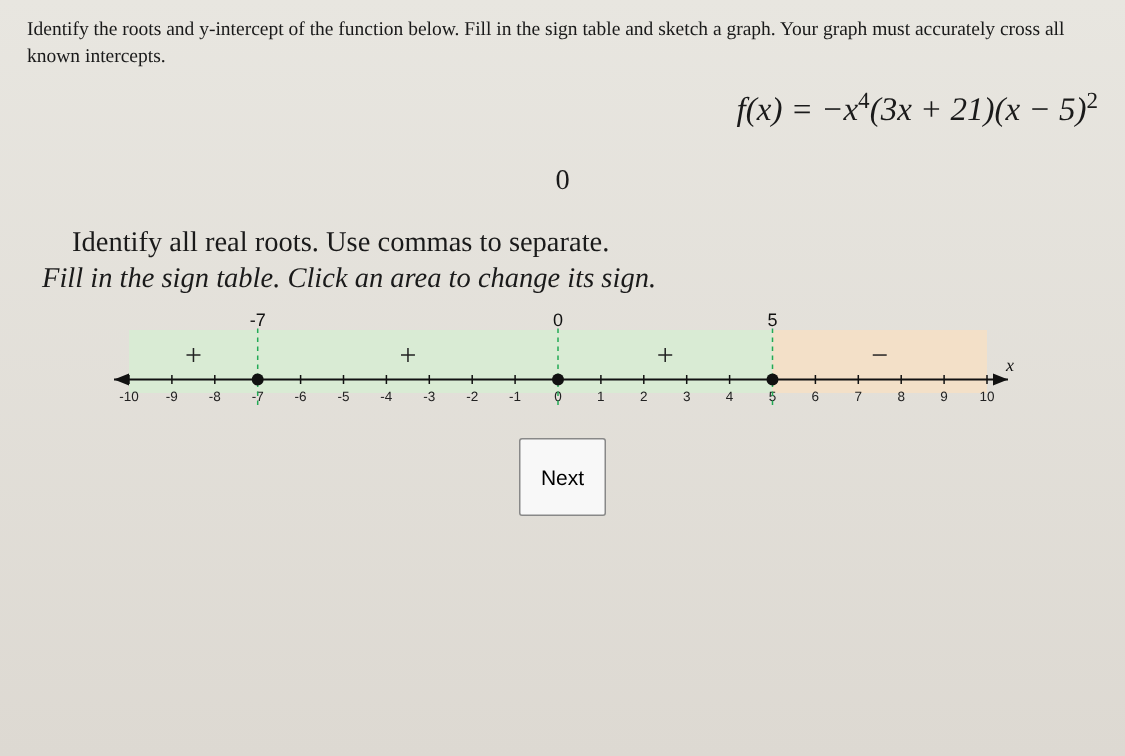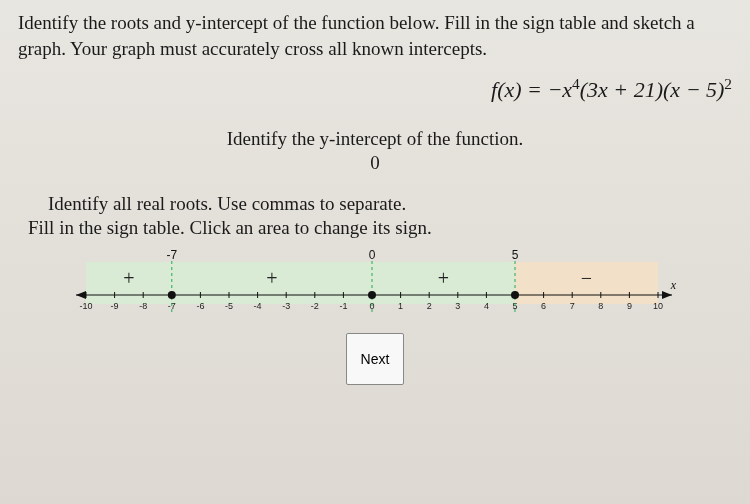--- a/index.html
+++ b/index.html
@@ -10,21 +10,21 @@
     width: 750px;
     height: 504px;
     overflow: hidden;
     color: #1a1a1a;
     box-sizing: border-box;
   }
   .page {
     padding: 10px 18px 0 18px;
   }
   .instructions {
-    font-size: 19px;
+    font-size: 13px;
     line-height: 1.35;
     margin-bottom: 2px;
   }
   .equation {
     text-align: right;
     font-size: 22px;
     font-style: italic;
     margin: 14px 0 24px 0;
     font-family: 'Times New Roman', serif;
   }
@@ -49,20 +49,21 @@
   .answer-indent {
     font-size: 19px;
     margin: 0 0 18px 0;
     text-align: center;
     width: 360px;
     padding-left: 30px;
   }
   .fill-text {
     font-size: 19px;
     margin: 0 0 8px 10px;
+    font-style: italic;
   }
   .signtable-wrap {
     width: 614px;
     margin: 0 auto 10px auto;
   }
   .next-wrap {
     text-align: center;
     margin-top: 6px;
   }
   .next-btn {
@@ -79,21 +80,20 @@
 </head>
 <body>
 
 <div class="page">
   <div class="instructions">Identify the roots and y-intercept of the function below. Fill in the sign table and sketch a graph. Your graph must accurately cross all known intercepts.</div>
 
   <div class="equation">
     <span style="font-style:italic">f</span>(<span style="font-style:italic">x</span>) = −<span style="font-style:italic">x</span><sup>4</sup>(3<span style="font-style:italic">x</span> + 21)(<span style="font-style:italic">x</span> − 5)<sup>2</sup>
   </div>
 
-  <div class="sub-prompt">Identify the y-intercept of the function.</div>
   <div class="answer">0</div>
 
   <div class="left-block">Identify all real roots. Use commas to separate.</div>
 
   <div class="fill-text">Fill in the sign table. Click an area to change its sign.</div>
 
   <div class="signtable-wrap">
     <svg id="signsvg" width="614" height="72" viewBox="0 0 614 72">
         <rect x="18" y="15" width="85.8" height="42" fill="#d9ebd4"></rect>
         <text x="60.9" y="38" text-anchor="middle" font-size="20" font-family="Georgia,serif" fill="#222">+</text>

